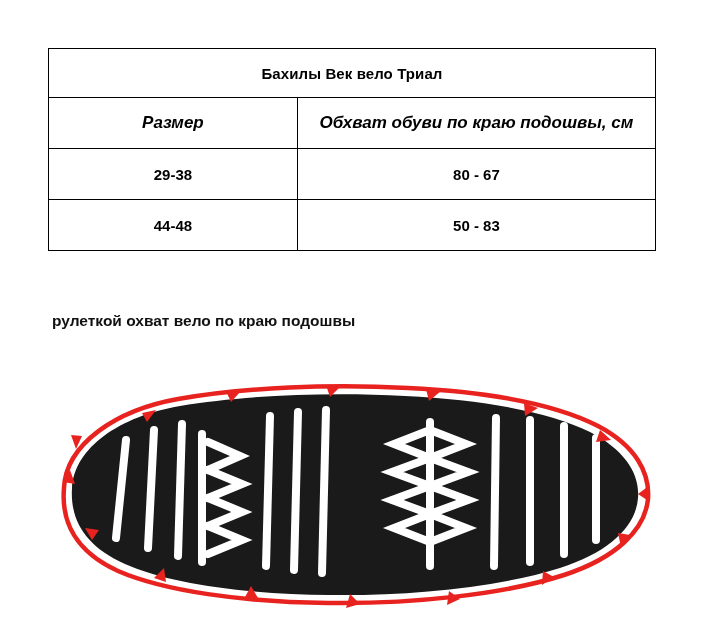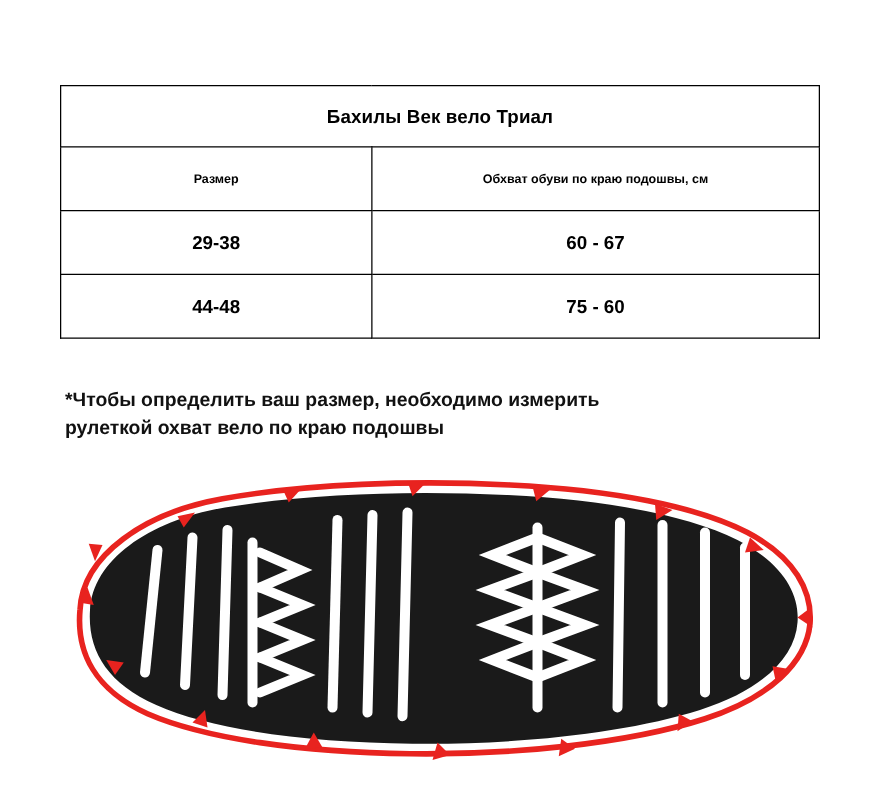--- a/index.html
+++ b/index.html
@@ -20,42 +20,42 @@
     width: 704px;
     height: 640px;
   }
 
   
   .size-table-wrap {
     position: absolute;
     left: 48px;
     top: 48px;
     width: 608px;
-    margin-top: 20px;
   }
   table.size-table {
     border-collapse: collapse;
     width: 100%;
     table-layout: fixed;
   }
   table.size-table td {
     border: 1px solid #000000;
     text-align: center;
     vertical-align: middle;
     font-weight: bold;
     color: #000000;
   }
   td.title-cell {
     height: 46px;
     font-size: 15px;
     letter-spacing: 0.1px;
   }
   td.header-cell {
     height: 48px;
-    font-size: 10px;
+    font-size: 17px;
+    font-style: italic;
   }
   td.body-cell {
     height: 48px;
     font-size: 15px;
   }
   .col-size { width: 41%; }
   .col-girth { width: 59%; }
 
   
   .note {
@@ -95,32 +95,31 @@
       <tbody>
         <tr>
           <td class="title-cell" colspan="2">Бахилы Век вело Триал</td>
         </tr>
         <tr>
           <td class="header-cell">Размер</td>
           <td class="header-cell">Обхват обуви по краю подошвы, см</td>
         </tr>
         <tr>
           <td class="body-cell">29-38</td>
-          <td class="body-cell">60 - 67</td>
+          <td class="body-cell">80 - 67</td>
         </tr>
         <tr>
           <td class="body-cell">44-48</td>
-          <td class="body-cell">75 - 60</td>
+          <td class="body-cell">50 - 83</td>
         </tr>
       </tbody>
     </table>
   </div>
 
   <div class="note">
-    <div>*Чтобы определить ваш размер, необходимо измерить</div>
     <div>рулеткой охват вело по краю подошвы</div>
   </div>
 
   <div class="sole-illustration">
     <svg width="644" height="250" viewBox="0 0 644 250" xmlns="http://www.w3.org/2000/svg">
 
       <g>
         <path d="M 42 118
                  C 44 78, 90 46, 150 36
                  C 215 25, 300 22, 375 26

